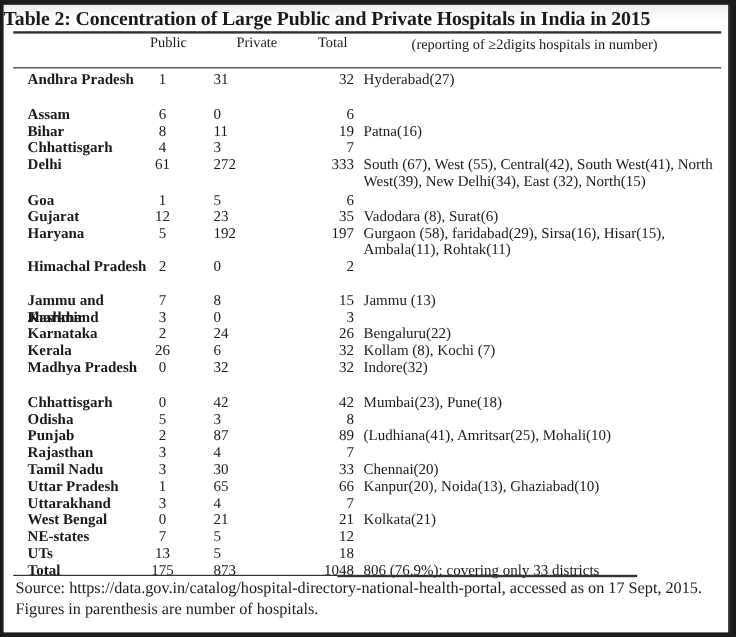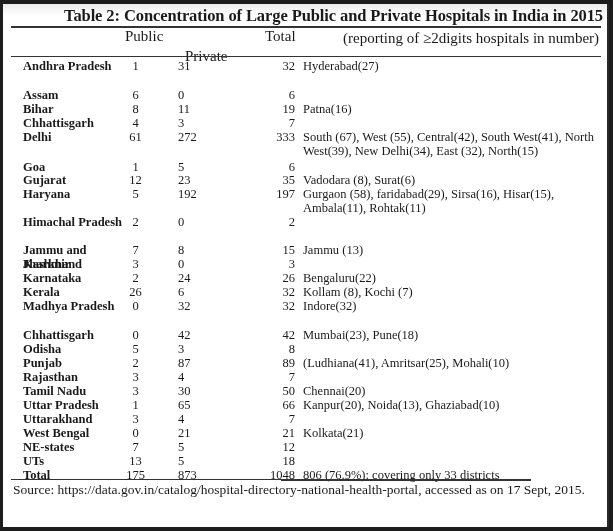--- a/index.html
+++ b/index.html
@@ -8,44 +8,44 @@
       background: #1c1c1c;
       font-family: "Liberation Serif", "DejaVu Serif", serif;
       color: #1a1a1a;
     }
     .frame {
       position: absolute; left: 3px; top: 4px; width: 604px; height: 523px;
       background: linear-gradient(#ececec 0px, #ffffff 12px);
       border-right: 2px solid #2a2a2a;
     }
     .title {
-      position: absolute; left: 0; top: 2px; width: 600px; text-align: right;
+      position: absolute; left: 0; top: 2px; width: 600px; text-align: left;
       font-weight: bold; font-size: 16.5px; letter-spacing: -0.1px;
     }
     .rule { position: absolute; height: 0; border-top: 2px solid #333; }
     .rule.thin { border-top-width: 1px; }
-    .hdr { position: absolute; font-size: 15px; }
+    .hdr { position: absolute; font-size: 12px; }
     .row { position: absolute; left: 0; width: 600px; font-size: 12.5px; line-height: 14px; }
     .state { position: absolute; left: 20px; width: 100px; font-weight: bold; }
     .num { position: absolute; text-align: right; }
     .pub { left: 110px; width: 45px; text-align: center; }
     .pri { left: 175px; width: 50px; text-align: left; }
     .tot { left: 250px; width: 42px; }
     .conc { position: absolute; left: 300px; width: 300px; }
     .footer { position: absolute; left: 10px; font-size: 13.5px; }
   </style>
 </head>
 <body>
 
 <div class="frame">
   <div class="title">Table 2: Concentration of Large Public and Private Hospitals in India in 2015</div>
   <div class="rule" style="left:8px; top:22px; width:590px;"></div>
 
   <div class="hdr" style="left:122px; top:24px;">Public</div>
-  <div class="hdr" style="left:182px; top:24px;margin-top:20px;">Private</div>
+  <div class="hdr" style="left:194px; top:24px;">Private</div>
   <div class="hdr" style="left:262px; top:24px;">Total</div>
   <div class="hdr" style="left:340px; top:26px;">(reporting of ≥2digits hospitals in number)</div>
   <div class="rule thin" style="left:8px; top:52px; width:590px;"></div>
 
   <div id="rows">
       <div class="row" style="top: 55px;">
         <div class="state">Andhra Pradesh</div>
         <div class="num pub">1</div>
         <div class="num pri">31</div>
         <div class="num tot">32</div>
@@ -167,21 +167,21 @@
         <div class="state">Rajasthan</div>
         <div class="num pub">3</div>
         <div class="num pri">4</div>
         <div class="num tot">7</div>
         <div class="conc"></div>
       </div>
       <div class="row" style="top: 380px;">
         <div class="state">Tamil Nadu</div>
         <div class="num pub">3</div>
         <div class="num pri">30</div>
-        <div class="num tot">50</div>
+        <div class="num tot">33</div>
         <div class="conc">Chennai(20)</div>
       </div>
       <div class="row" style="top: 394px;">
         <div class="state">Uttar Pradesh</div>
         <div class="num pub">1</div>
         <div class="num pri">65</div>
         <div class="num tot">66</div>
         <div class="conc">Kanpur(20), Noida(13), Ghaziabad(10)</div>
       </div>
       <div class="row" style="top: 408px;">
@@ -218,13 +218,14 @@
         <div class="num pri">873</div>
         <div class="num tot">1048</div>
         <div class="conc">806 (76.9%): covering only 33 districts</div>
       </div>
     </div>
 
   <div class="rule thin" style="left:8px; top:475px; width:270px;"></div>
   <div class="rule" style="left:278px; top:475px; width:250px;"></div>
 
   <div class="footer" style="top:478px;">Source: https://data.gov.in/catalog/hospital-directory-national-health-portal, accessed as on 17 Sept, 2015.</div>
+  <div class="footer" style="top:496px;">Figures in parenthesis are number of hospitals.</div>
 </div>
 
 </body></html>

